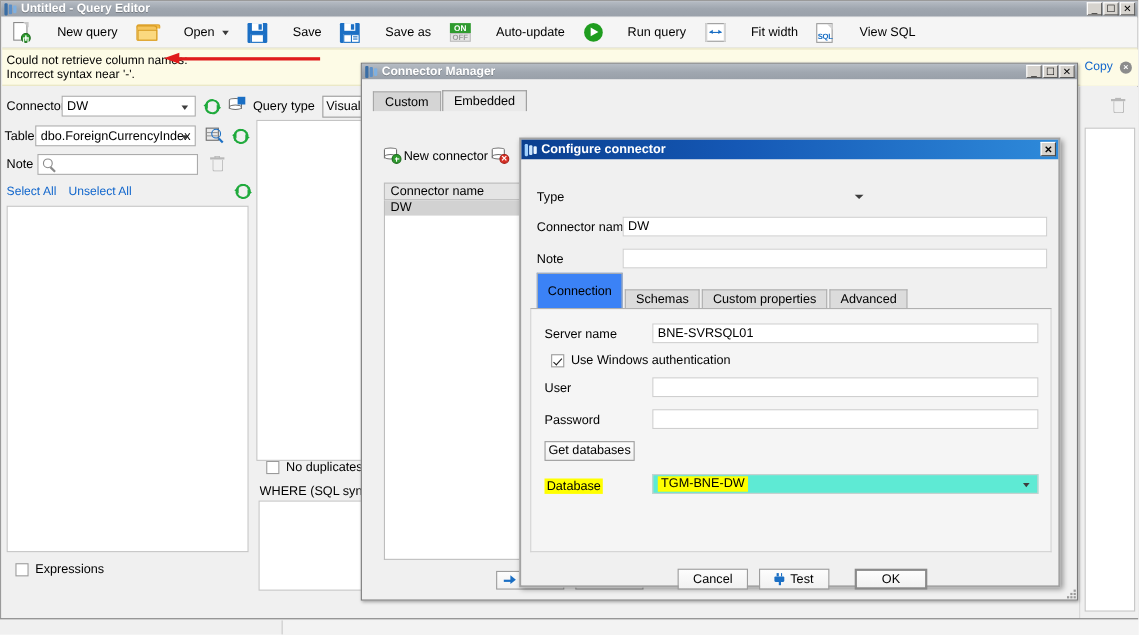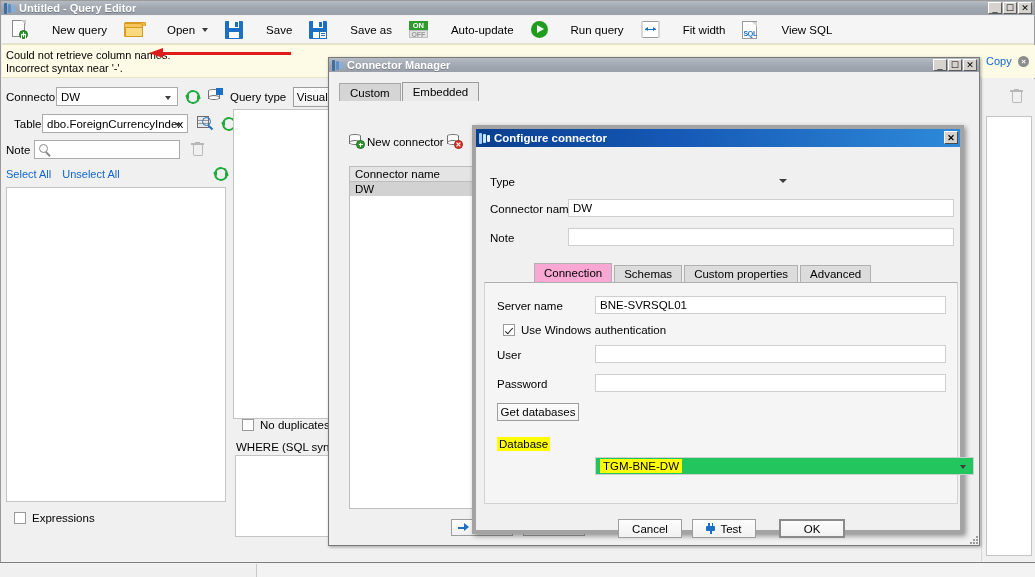--- a/index.html
+++ b/index.html
@@ -557,21 +557,21 @@
     color: #000;
   }
   .btn.default { border: 2px solid #8a8a8a; }
 
   
   .cc-window {
     position: absolute;
     left: 472px; top: 125px;
     width: 492px; height: 409px;
     background: #f0f0f0;
-    border: 4px solid #a3a3a3;
+    border: 2px solid #a3a3a3;
     box-sizing: border-box;
     box-shadow: 2px 2px 5px rgba(0,0,0,0.4);
   }
   .cc-titlebar {
     position: absolute; left: 0; top: 0;
     width: 100%; height: 18px;
     background: linear-gradient(to right, #0a3f8f 0%, #1558b5 40%, #2e8ada 100%);
     display: flex; align-items: center;
   }
   .cc-title-text {
@@ -632,23 +632,22 @@
     height: 17px; padding: 0 9px;
     background: #dcdcdc;
     border: 1px solid #b0b0b0;
     border-bottom: none;
     box-sizing: border-box;
     display: flex; align-items: center;
     font-size: 11.5px;
     margin-right: 2px;
   }
   .cc-tab.active {
-    background: #f9a8d4;
-    height: 19px;
-    margin-left: 44px;
+    background: #3b82f6;
+    height: 32px;
   }
   .cc-panel {
     position: absolute;
     left: 8px; top: 135px;
     width: 474px; height: 222px;
     background: #f5f5f5;
     border: 1px solid #d2d2d2;
     border-top: 1px solid #b0b0b0;
     box-sizing: border-box;
   }
@@ -839,21 +838,21 @@
         </span>
       </div>
 
       <div class="field-row" style="left:228px; top:8px;">
         <span class="fld-label">Query type</span>
         <span class="btn" style="width:38px;height:20px;margin-left:7px;border-color:#9d9d9d">
           <span>Visual</span>
         </span>
       </div>
 
-      <div class="field-row" style="left:12px; top:35px;">
+      <div class="field-row" style="left:2px; top:35px;">
         <span class="fld-label" style="width:28px">Table</span>
         <span class="combo" style="width:146px">
           <span>dbo.ForeignCurrencyIndex</span>
           <span class="arrow"></span>
         </span>
         <span class="tablefind-ico" style="margin-left:9px">
           <span class="grid"></span>
             <span class="mag"></span>
             <span class="maghandle"></span>
         </span>
@@ -1070,21 +1069,21 @@
         <div class="cc-label" style="left:12px; top:95px;">Password</div>
         <div class="cc-input" style="left:110px; top:91px; width:351px;">
           <span></span>
         </div>
 
         <div class="btn" style="position:absolute; left:12px; top:120px; width:82px; height:18px;">
           <span>Get databases</span>
         </div>
 
         <div class="cc-label highlight" style="left:12px; top:154px; padding:1px 2px;">Database</div>
-        <div class="cc-combo" style="left:110px; top:150px; width:379px; background:#22c55e;margin-top:24px;">
+        <div class="cc-combo" style="left:110px; top:150px; width:351px; background:#5eead4;">
           <span class="highlight" style="padding:1px 3px;">TGM-BNE-DW</span>
           <span class="arrow"></span>
         </div>
       </div>
 
       <div class="btn" style="position:absolute; left:142px; top:372px; width:64px; height:19px;">
         <span>Cancel</span>
       </div>
       <div class="btn" style="position:absolute; left:216px; top:372px; width:64px; height:19px;">
         <span class="plug-ico">

